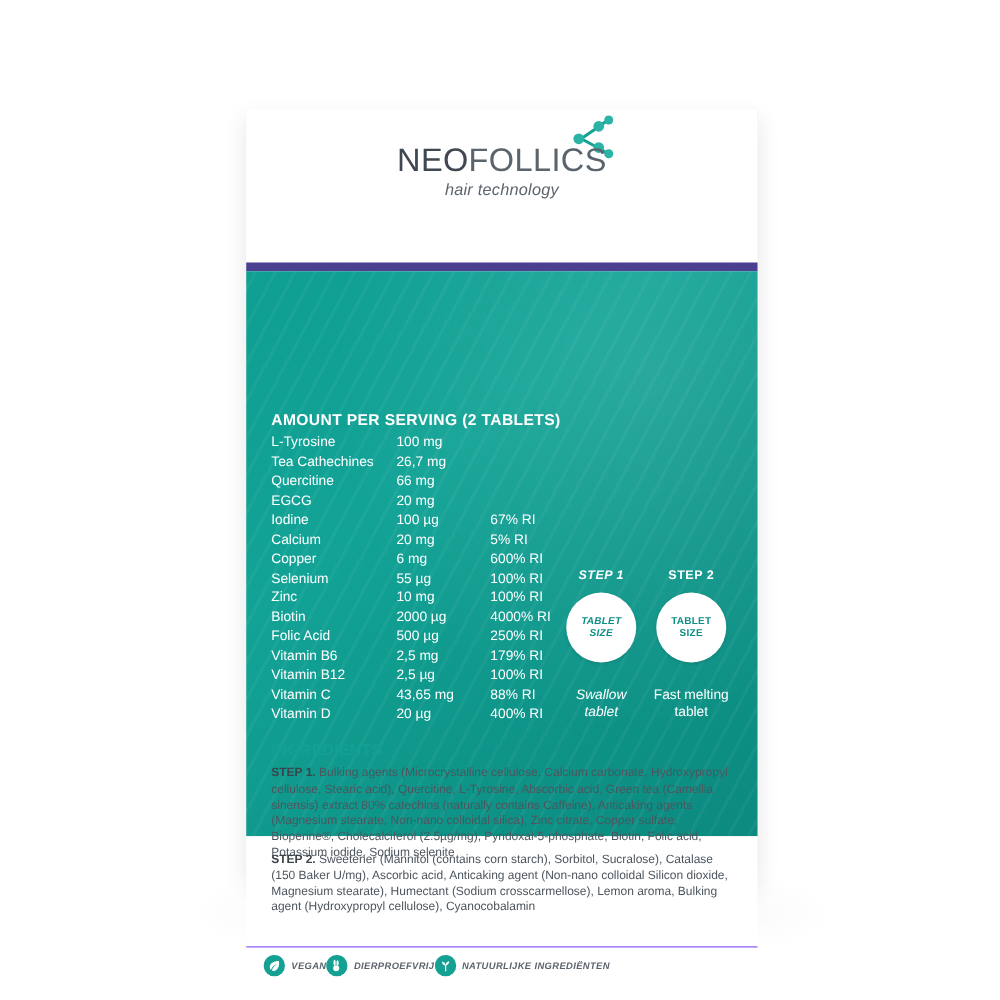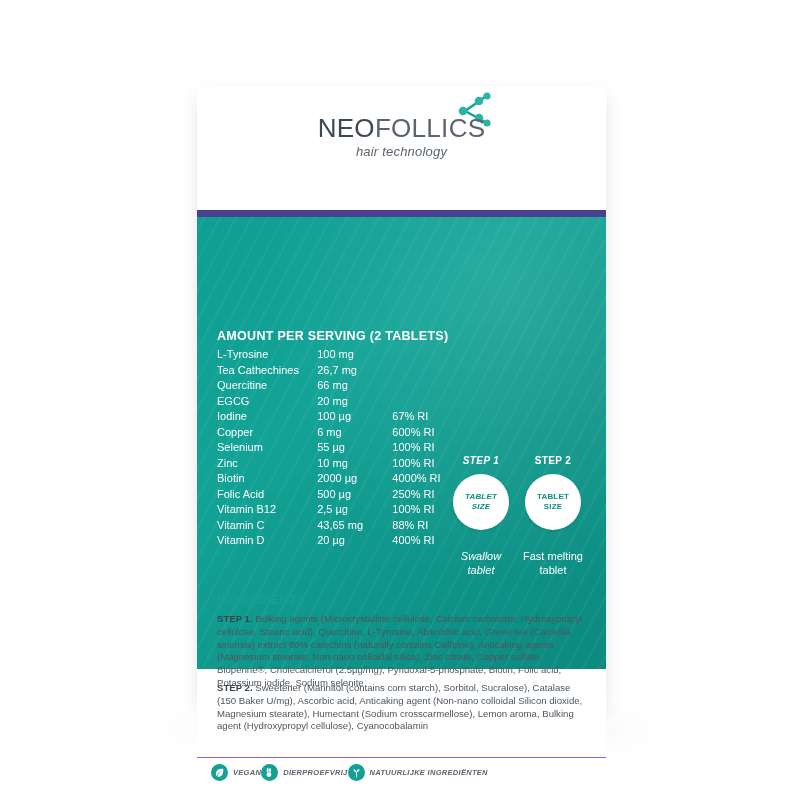--- a/index.html
+++ b/index.html
@@ -339,20 +339,25 @@
               <td class="name">EGCG</td>
               <td class="amt">20 mg</td>
               <td class="ri"></td>
             </tr>
             <tr>
               <td class="name">Iodine</td>
               <td class="amt">100 µg</td>
               <td class="ri">67% RI</td>
             </tr>
             <tr>
+              <td class="name">Calcium</td>
+              <td class="amt">20 mg</td>
+              <td class="ri">5% RI</td>
+            </tr>
+            <tr>
               <td class="name">Copper</td>
               <td class="amt">6 mg</td>
               <td class="ri">600% RI</td>
             </tr>
             <tr>
               <td class="name">Selenium</td>
               <td class="amt">55 µg</td>
               <td class="ri">100% RI</td>
             </tr>
             <tr>
@@ -362,20 +367,25 @@
             </tr>
             <tr>
               <td class="name">Biotin</td>
               <td class="amt">2000 µg</td>
               <td class="ri">4000% RI</td>
             </tr>
             <tr>
               <td class="name">Folic Acid</td>
               <td class="amt">500 µg</td>
               <td class="ri">250% RI</td>
+            </tr>
+            <tr>
+              <td class="name">Vitamin B6</td>
+              <td class="amt">2,5 mg</td>
+              <td class="ri">179% RI</td>
             </tr>
             <tr>
               <td class="name">Vitamin B12</td>
               <td class="amt">2,5 µg</td>
               <td class="ri">100% RI</td>
             </tr>
             <tr>
               <td class="name">Vitamin C</td>
               <td class="amt">43,65 mg</td>
               <td class="ri">88% RI</td>

